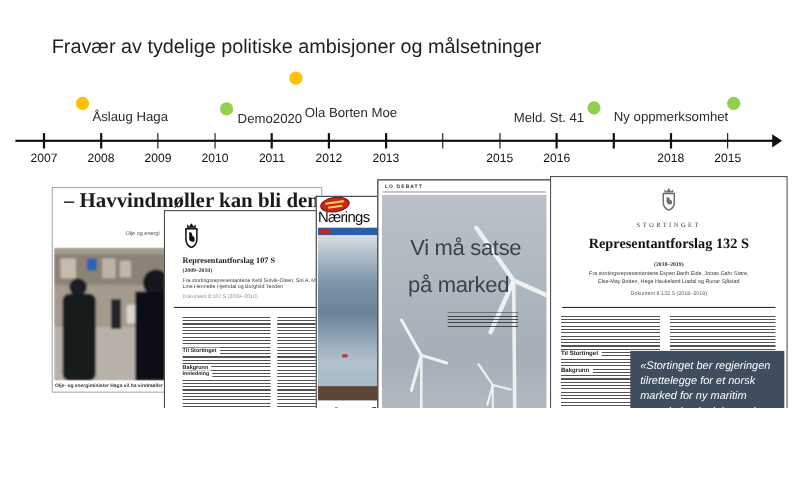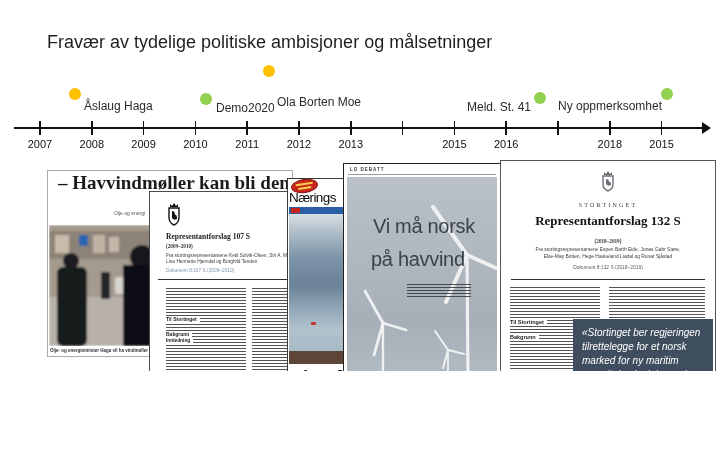--- a/index.html
+++ b/index.html
@@ -235,22 +235,22 @@
         <line x1="36" y1="146" x2="36" y2="207" stroke-width="2.4"></line>
         <line x1="36" y1="146" x2="18" y2="114" stroke-width="2.8"></line>
         <line x1="36" y1="146" x2="59" y2="153" stroke-width="2.8"></line>
         <line x1="36" y1="146" x2="27" y2="178" stroke-width="2.8"></line>
         <line x1="101" y1="173" x2="101" y2="207" stroke-width="1.8"></line>
         <line x1="101" y1="173" x2="88" y2="154" stroke-width="2"></line>
         <line x1="101" y1="173" x2="117" y2="177" stroke-width="2"></line>
         <line x1="101" y1="173" x2="96" y2="191" stroke-width="2"></line>
       </g>
     </svg>
-    <div class="h1">Vi må norsk</div>
-    <div class="h2">på havvind</div>
+    <div class="h1">Vi må satse</div>
+    <div class="h2">på marked</div>
     <div class="sub gk"></div>
     <div class="cap gk"></div>
     <div class="info">
         <span class="rl"></span>
         <span class="bl"></span>
       </div>
     <div class="c1 gk-lt"></div>
     <div class="c2 gk-lt"></div>
   </div>
 

